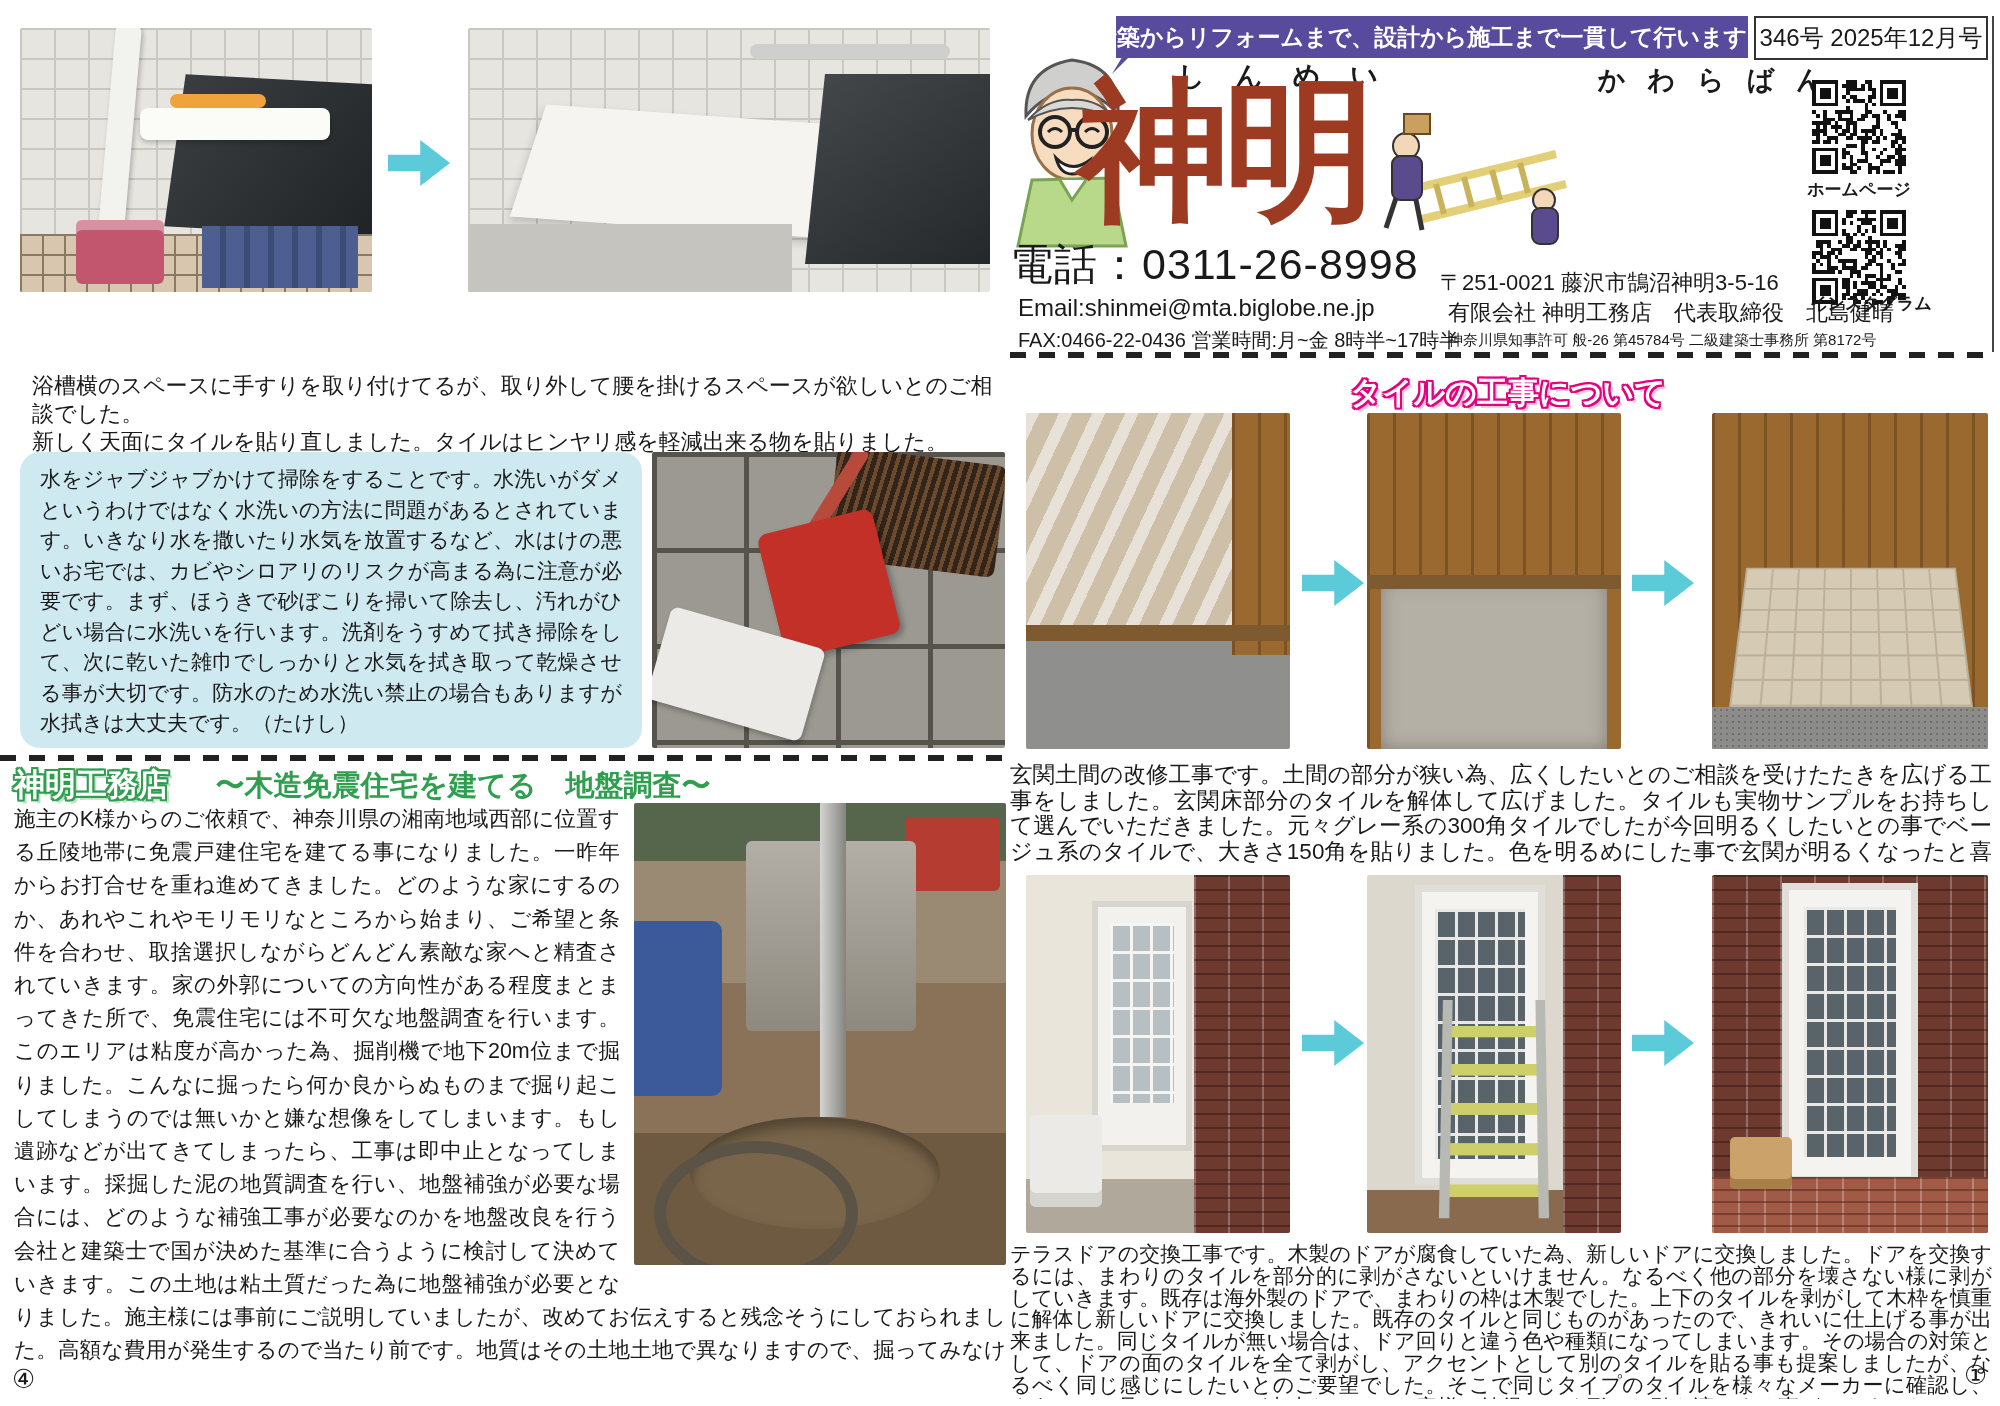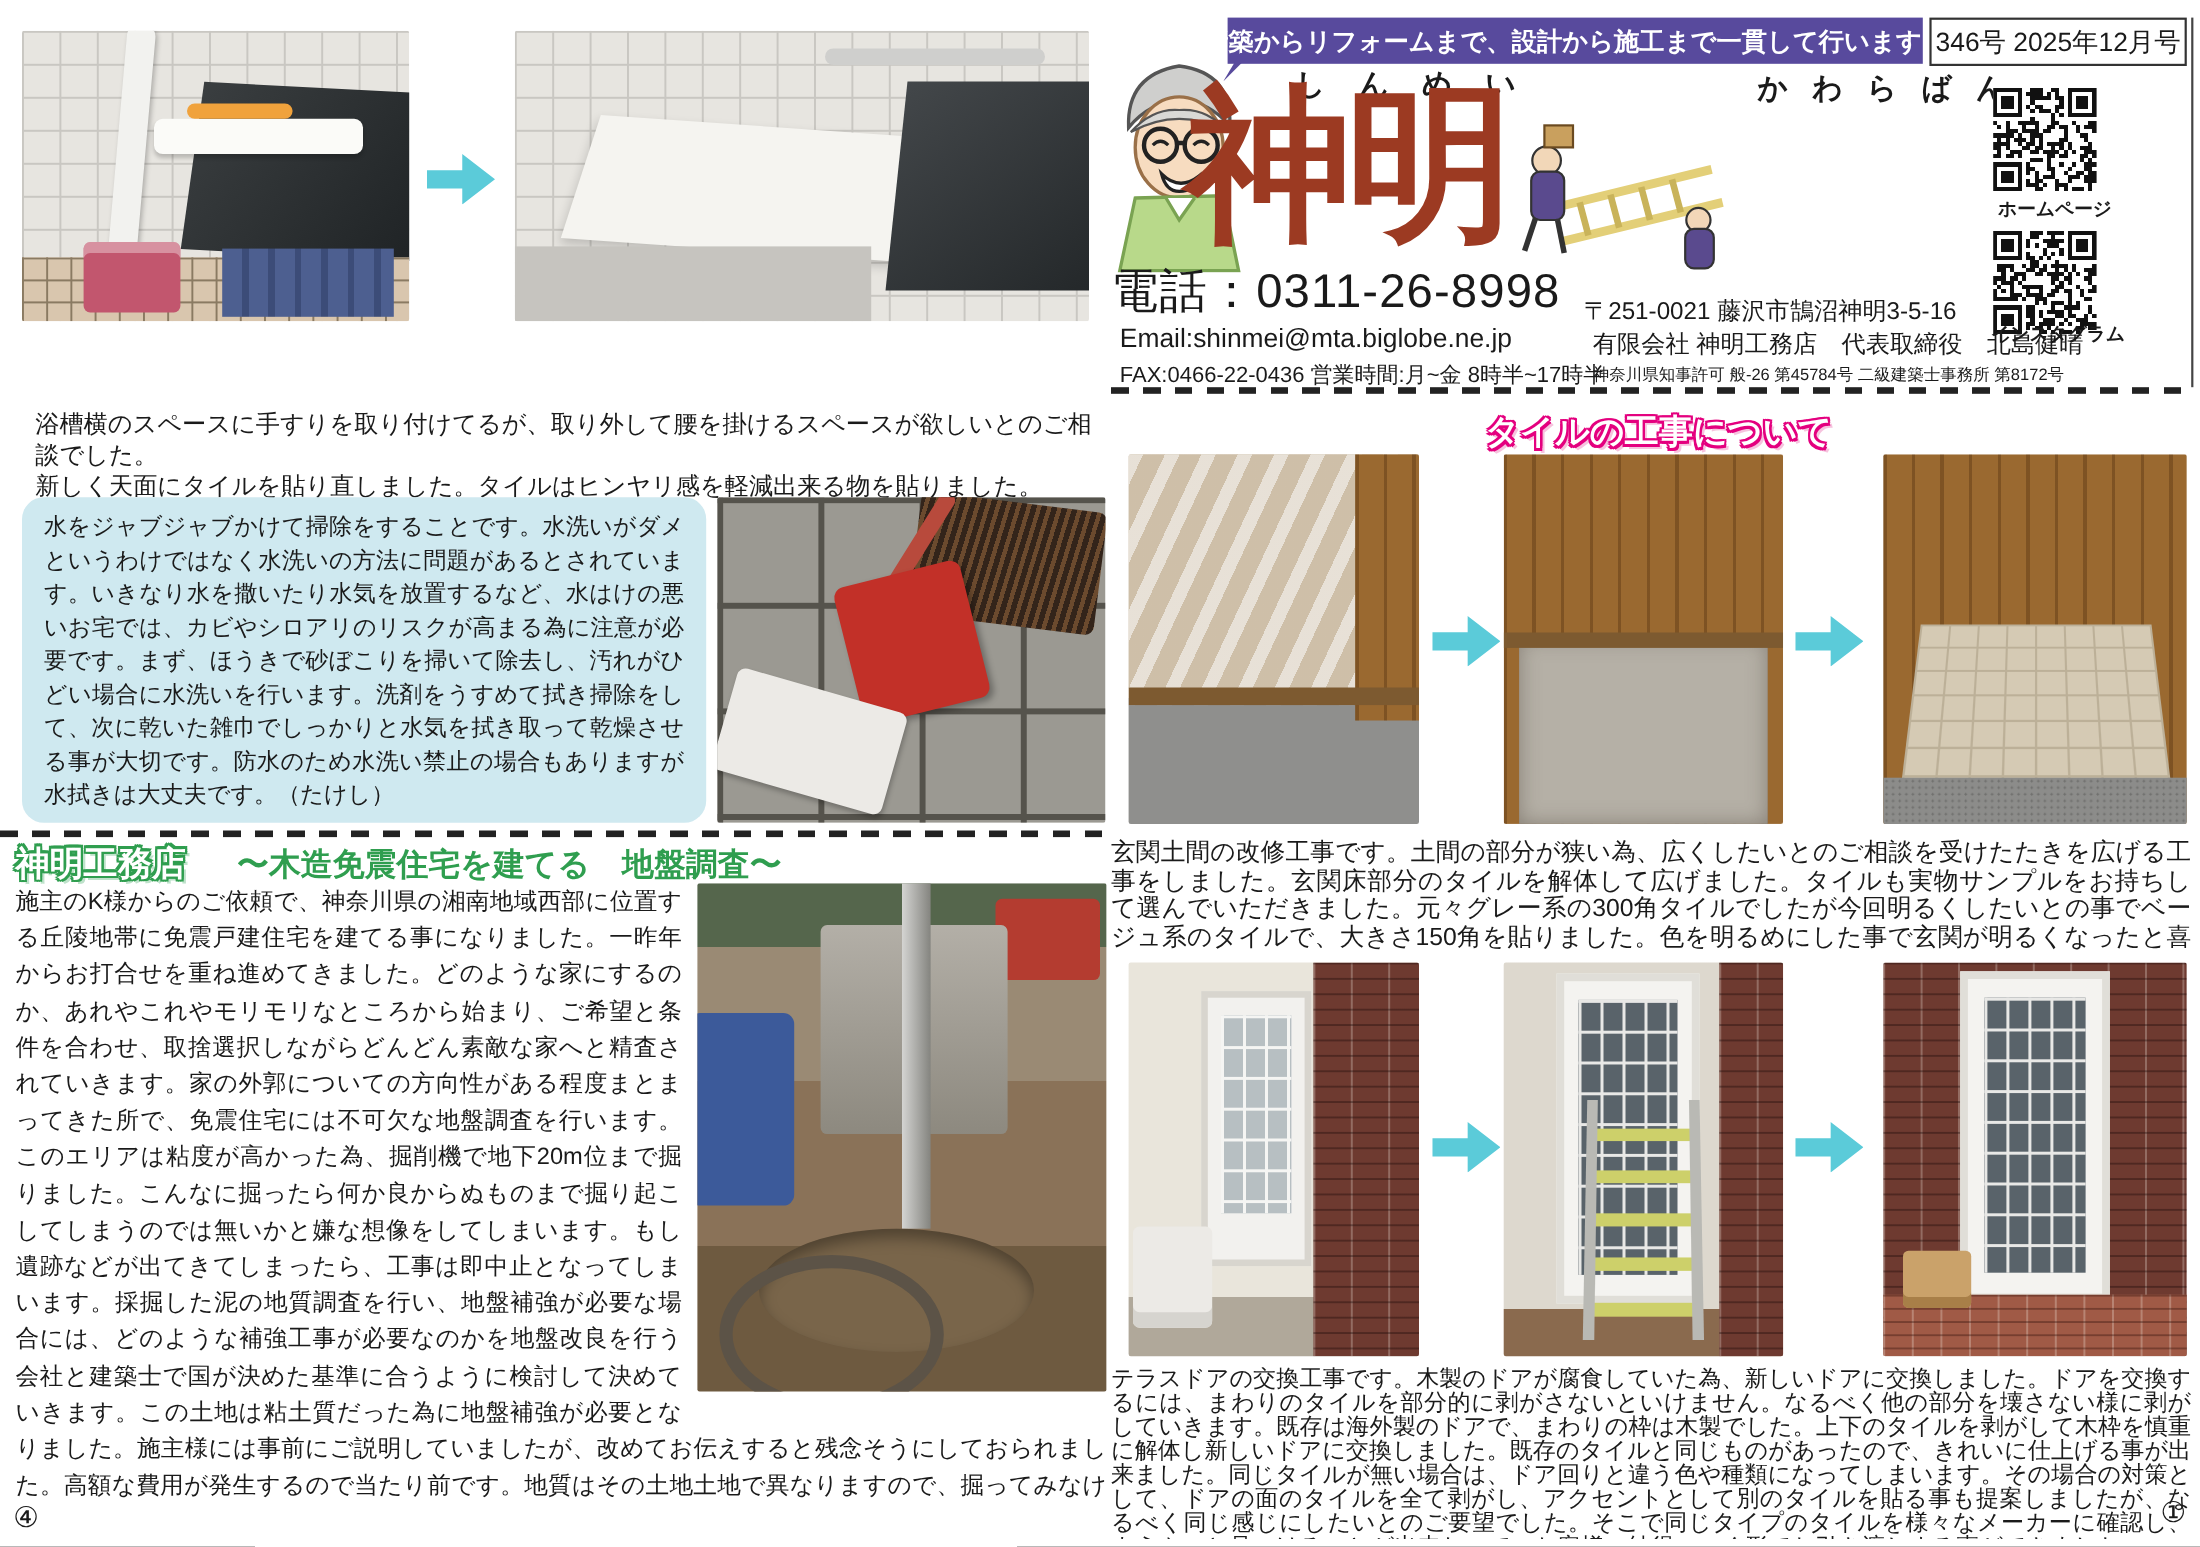--- a/index.html
+++ b/index.html
@@ -378,21 +378,21 @@
         <rect x="0" y="0" width="7" height="7"></rect>
         <rect x="1" y="1" width="5" height="5" fill="#fff"></rect>
         <rect x="2" y="2" width="3" height="3" fill="#111"></rect>
         <rect x="18" y="0" width="7" height="7"></rect>
         <rect x="19" y="1" width="5" height="5" fill="#fff"></rect>
         <rect x="20" y="2" width="3" height="3" fill="#111"></rect>
         <rect x="0" y="18" width="7" height="7"></rect>
         <rect x="1" y="19" width="5" height="5" fill="#fff"></rect>
         <rect x="2" y="20" width="3" height="3" fill="#111"></rect>
       </svg></div>
-  <div class="qr-label" style="left:1798px;top:178px;width:122px;text-align:right;">ホームページ</div>
+  <div class="qr-label" style="left:1798px;top:178px;width:122px;">ホームページ</div>
   <div class="qr" style="left:1812px;top:210px;width:94px;height:94px;"><svg viewBox="0 0 25 25" width="100%" height="100%" shape-rendering="crispEdges" fill="#111">
         <rect x="9" y="0" width="1" height="1"></rect>
         <rect x="10" y="0" width="1" height="1"></rect>
         <rect x="11" y="0" width="1" height="1"></rect>
         <rect x="13" y="0" width="1" height="1"></rect>
         <rect x="14" y="0" width="1" height="1"></rect>
         <rect x="15" y="0" width="1" height="1"></rect>
         <rect x="16" y="0" width="1" height="1"></rect>
         <rect x="9" y="1" width="1" height="1"></rect>
         <rect x="10" y="1" width="1" height="1"></rect>

